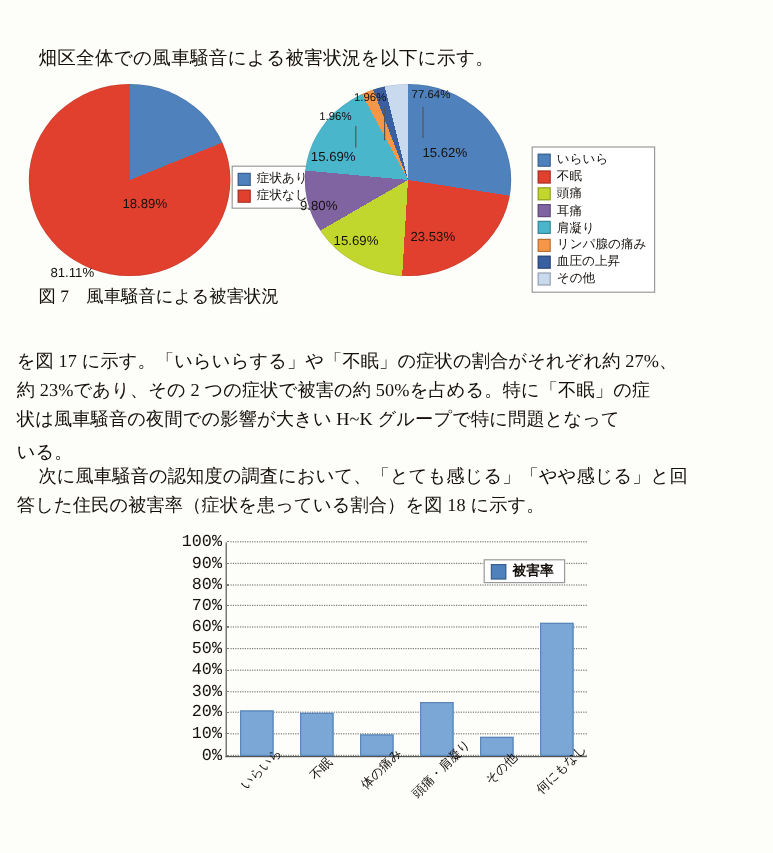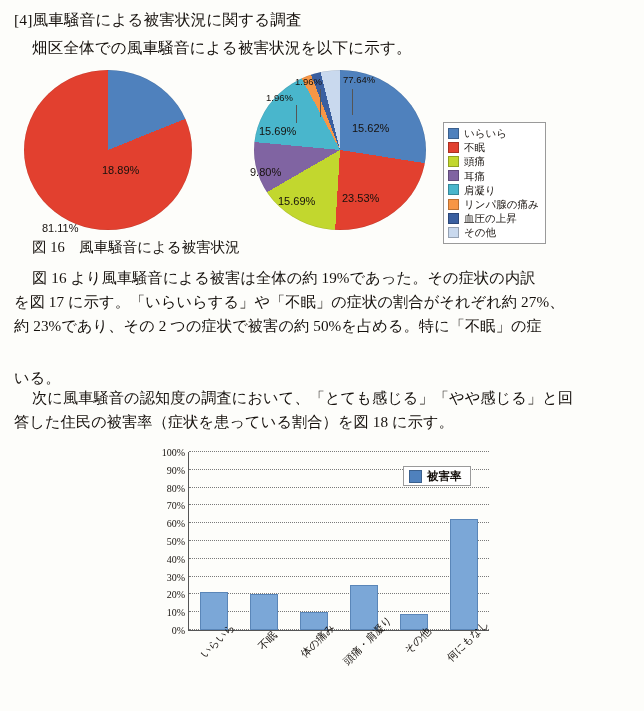--- a/index.html
+++ b/index.html
@@ -169,22 +169,22 @@
     position: absolute;
     left: 0;
     width: 100%;
     border-top: 1px dotted #7a7a7a;
   }
   .ytick {
     position: absolute;
     right: 100%;
     margin-right: 4px;
     transform: translateY(-50%);
-    font-family: Liberation Serif, serif;
-    font-size: 10px;
+    font-family: Liberation Mono, monospace;
+    font-size: 14px;
     color: #17120e;
     white-space: nowrap;
   }
   .bars {
     position: absolute;
     left: 0;
     bottom: 0;
     width: 100%;
     height: 100%;
     display: flex;
@@ -236,29 +236,38 @@
     font-weight: bold;
   }
   #bar-legend .legend-item { align-items: center; }
   #bar-legend .swatch { width: 11px; height: 11px; }
 </style>
 </head>
 <body>
 
 <div class="page">
 
-  <div class="heading">[4]風車騒音による被害状況に関する調査</div>
   <div class="lead">畑区全体での風車騒音による被害状況を以下に示す。</div>
 
   <div class="charts-row">
 
     <div class="pie" id="pie-left"></div>
     <div class="pie-label" style="left:102px; top:102px;">18.89%</div>
     <div class="pie-label" style="left:42px; top:160px;">81.11%</div>
 
+    <div class="legend" id="legend-left">
+      <div class="legend-item">
+        <span class="swatch" style="background:#4f81bd"></span>
+        <span>症状あり</span>
+      </div>
+      <div class="legend-item">
+        <span class="swatch" style="background:#e2402f"></span>
+        <span>症状なし</span>
+      </div>
+    </div>
 
     <div class="pie" id="pie-right"></div>
     <div class="pie-label" style="left:352px; top:60px;">15.62%</div>
     <div class="pie-label" style="left:342px; top:130px;">23.53%</div>
     <div class="pie-label" style="left:278px; top:133px;">15.69%</div>
     <div class="pie-label" style="left:250px; top:104px;">9.80%</div>
     <div class="pie-label" style="left:259px; top:63px;">15.69%</div>
     <div class="pie-label small" style="left:266px; top:30px;">1.96%</div>
     <div class="pie-label small" style="left:295px; top:14px;">1.96%</div>
     <div class="pie-label small" style="left:343px; top:12px;">77.64%</div>
@@ -295,25 +304,25 @@
         <span class="swatch" style="background:#3a5fa0"></span>
         <span>血圧の上昇</span>
       </div>
       <div class="legend-item">
         <span class="swatch" style="background:#c9d9ee"></span>
         <span>その他</span>
       </div>
     </div>
   </div>
 
-  <div class="fig-caption" id="cap16">図 16　風車騒音による被害状況</div>
-
-  <div class="para" id="p1l1">図 16 より風車騒音による被害は全体の約 19%であった。その症状の内訳</div>
+  <div class="fig-caption" id="cap16">図 7　風車騒音による被害状況</div>
+
   <div class="para" id="p1l2">を図 17 に示す。「いらいらする」や「不眠」の症状の割合がそれぞれ約 27%、</div>
   <div class="para" id="p1l3">約 23%であり、その 2 つの症状で被害の約 50%を占める。特に「不眠」の症</div>
+  <div class="para" id="p1l4">状は風車騒音の夜間での影響が大きい H~K グループで特に問題となって</div>
   <div class="para" id="p1l5">いる。</div>
   <div class="para" id="p2l1">次に風車騒音の認知度の調査において、「とても感じる」「やや感じる」と回</div>
   <div class="para" id="p2l2">答した住民の被害率（症状を患っている割合）を図 18 に示す。</div>
 
   <div id="bar-chart">
     <div class="bar-plot">
       <div class="gridline" style="bottom:0%">
           <span class="ytick">0%</span>
         </div>
       <div class="gridline" style="bottom:10%">

